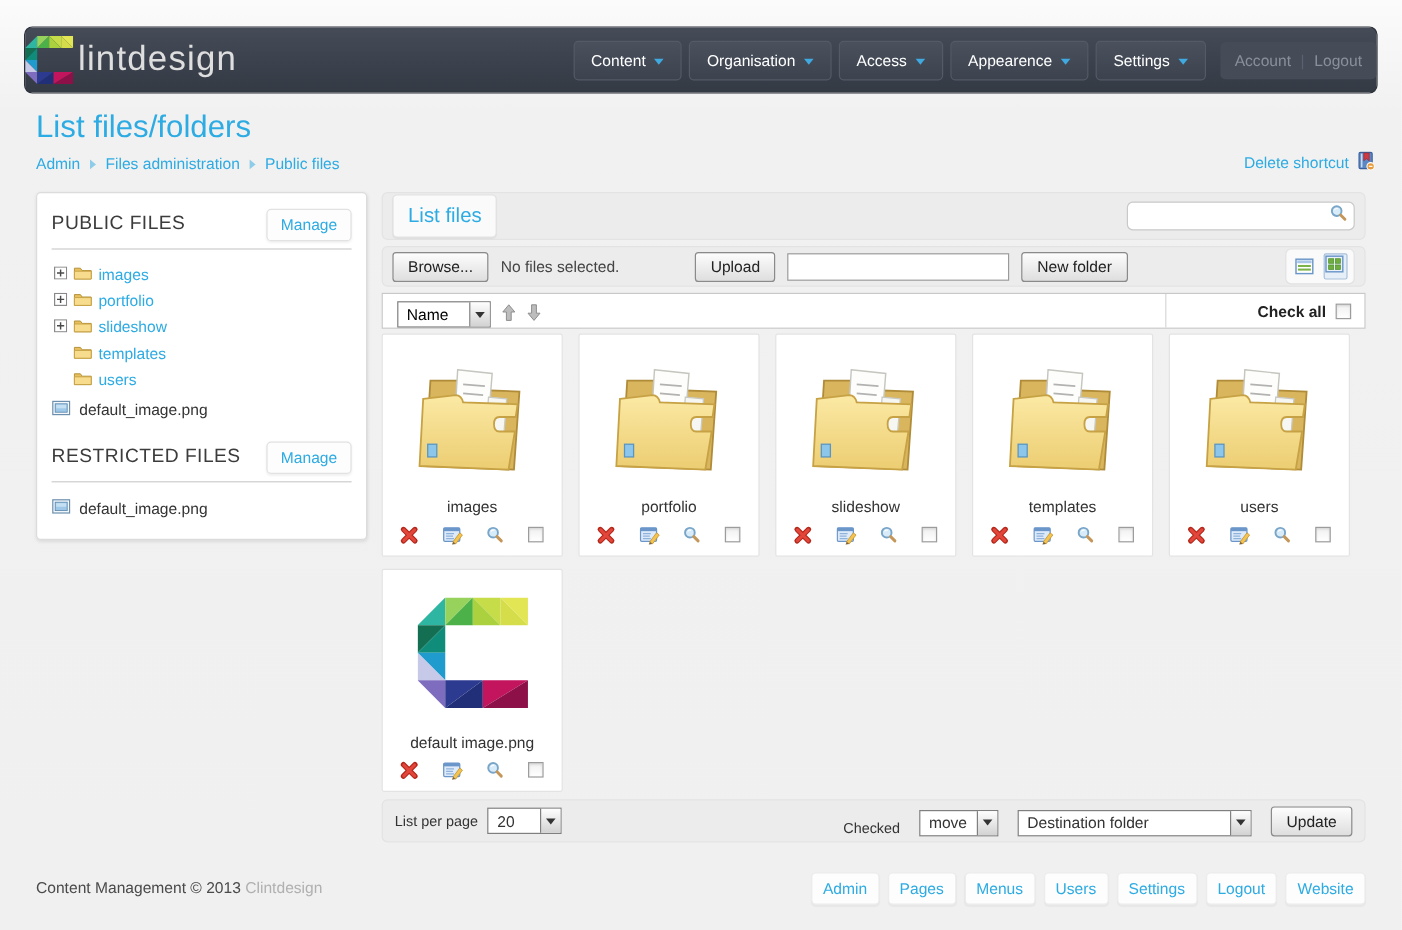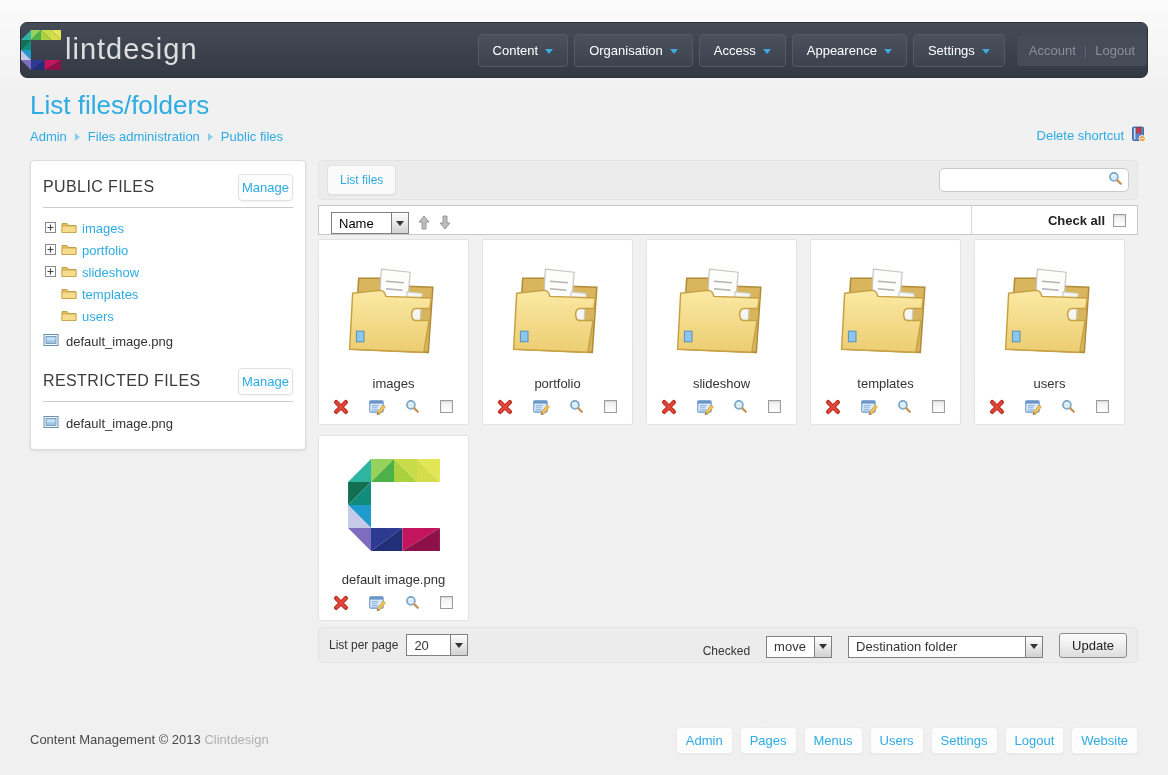--- a/index.html
+++ b/index.html
@@ -31,33 +31,33 @@
     border-left:5px solid #8fccea;}
   .del-short{position:absolute;right:22px;top:126px;display:flex;align-items:center;gap:6px;
     font-size:13px;color:#2dabe3;cursor:pointer;}
 
   
   .sidebar{position:absolute;left:30px;top:160px;width:276px;background:#fff;border:1px solid #dcdcdc;
     border-radius:4px;box-shadow:0 1px 3px rgba(0,0,0,.09);padding:8px 12px 14px;}
   .sec-head{display:flex;justify-content:space-between;align-items:center;height:36px;}
   .sec-title{font-size:16px;color:#3c3c3c;letter-spacing:.4px;}
   .manage-btn{background:#fdfdfd;border:1px solid #e2e2e2;border-radius:4px;color:#2dabe3;
-    font-size:13px;padding:5px 3px;box-shadow:0 1px 2px rgba(0,0,0,.06);cursor:pointer;}
+    font-size:13px;padding:5px 11px;box-shadow:0 1px 2px rgba(0,0,0,.06);cursor:pointer;}
   .sec-div{border-bottom:1px solid #ccc;margin:2px 0 9px;}
   .tree-row{height:22px;display:flex;align-items:center;gap:5px;font-size:13px;padding-left:2px;}
   .tree-row a{color:#2dabe3;text-decoration:none;cursor:pointer;}
   .tree-row.no-exp{padding-left:18px;}
   .file-row{height:24px;display:flex;align-items:center;gap:7px;font-size:13px;color:#333;margin-top:2px;}
   .expander{display:block;cursor:pointer}
 
   
   .main{position:absolute;left:318px;top:160px;width:820px;}
   .bar{background:#ececec;border:1px solid #e3e3e3;border-radius:5px;display:flex;align-items:center;}
   .tabbar{height:40px;padding:0 8px;justify-content:space-between;}
-  .tab-btn{background:#fafafa;border:1px solid #e2e2e2;border-radius:4px;color:#2dabe3;font-size:12px;
+  .tab-btn{background:#fafafa;border:1px solid #e2e2e2;border-radius:4px;color:#2dabe3;font-size:17px;
     padding:7px 12px;box-shadow:0 1px 1px rgba(0,0,0,.05);cursor:pointer;}
   .search-wrap{width:190px;height:24px;background:#fff;border:1px solid #c9c9c9;border-radius:5px;
     display:flex;align-items:center;padding:0 5px;}
   .search-wrap input{flex:1;border:none;outline:none;font-size:13px;background:transparent;min-width:0;}
 
   .uploadbar{height:34px;margin-top:5px;padding:0 8px;gap:10px;}
   .win-btn{background:linear-gradient(#fdfdfd,#dedede);border:1px solid #8a8a8a;border-radius:3px;
     font-size:13px;color:#222;padding:4px 12px;cursor:pointer;}
   .nofiles{font-size:13px;color:#444;width:152px;}
   .txt-input{width:185px;height:23px;border:1px solid #9a9a9a;background:#fff;font-size:13px;padding:0 5px;outline:none;}
@@ -316,20 +316,39 @@
   <div class="bar tabbar">
     <button class="tab-btn">List files</button>
     <div class="search-wrap">
       <input type="text" value="" style="">
       <span><svg width="15" height="15" viewBox="0 0 16 16">
             <use href="#ic-mag"></use>
           </svg></span>
     </div>
   </div>
 
+  <div class="bar uploadbar">
+    <button class="win-btn">Browse...</button>
+    <span class="nofiles">No files selected.</span>
+    <button class="win-btn">Upload</button>
+    <input class="txt-input" type="text" value="" style="">
+    <button class="win-btn">New folder</button>
+    <div class="view-pill">
+      <span class="view-box">
+          <svg width="16" height="16" viewBox="0 0 16 16">
+            <use href="#ic-table"></use>
+          </svg>
+        </span>
+      <span class="view-box sel">
+          <svg width="16" height="16" viewBox="0 0 16 16">
+            <use href="#ic-grid"></use>
+          </svg>
+        </span>
+    </div>
+  </div>
 
   <div class="sortbar">
     <div class="sort-left">
       <div class="sel" style="width:78px">
         <span class="txt" style="flex:1">Name</span>
         <span class="arr"></span>
       </div>
       <span><svg width="12" height="15" viewBox="0 0 12 15">
             <use href="#ic-arrup"></use>
           </svg></span>

